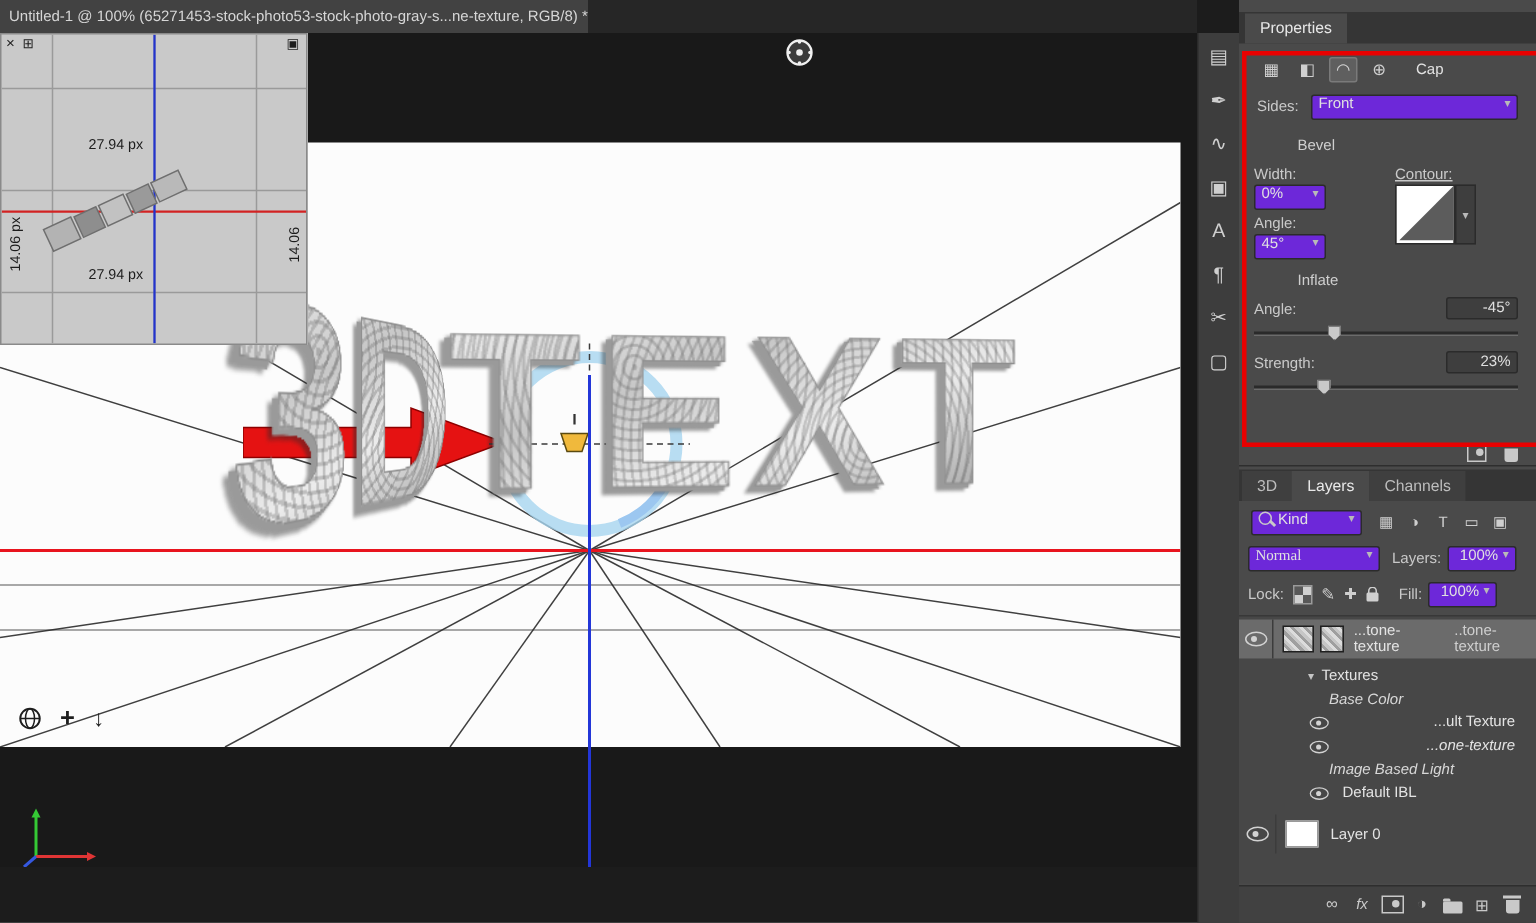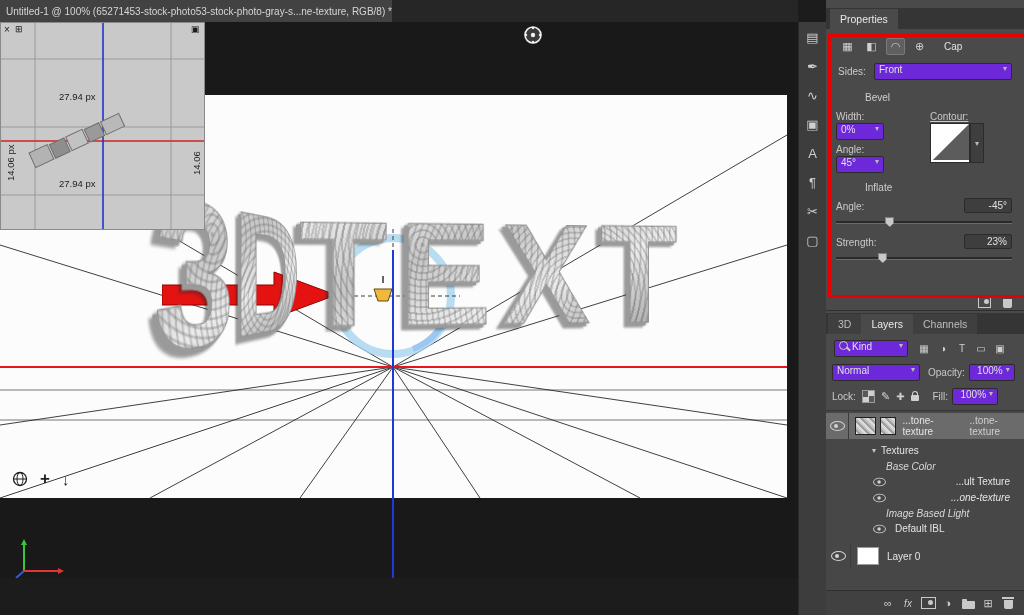--- a/index.html
+++ b/index.html
@@ -315,25 +315,25 @@
       <div style="display:flex;margin-left:8px;gap:3px;">
         <div class="filter-icon">▦</div>
         <div class="filter-icon">◑</div>
         <div class="filter-icon">T</div>
         <div class="filter-icon">▭</div>
         <div class="filter-icon">▣</div>
       </div>
     </div>
 
     <div class="abs" style="left:0;top:362px;width:198px;height:20px;display:flex;align-items:center;">
-      <div class="dropdown" style="width:88px;margin-left:6px;">
+      <div class="dropdown" style="width:88px;margin-left:6px;font-family:Liberation Serif, serif;">
         <span class="dd-label">Normal</span>
         <span class="dd-caret">▾</span>
       </div>
-      <span class="plabel" style="margin-left:8px;">Opacity:</span>
+      <span class="plabel" style="margin-left:8px;">Layers:</span>
       <div class="dropdown" style="width:46px;margin-left:4px;">
         <span class="dd-label" style="text-align:right;">100%</span>
         <span class="dd-caret">▾</span>
       </div>
     </div>
 
     <div class="abs" style="left:0;top:386px;width:198px;height:20px;display:flex;align-items:center;">
       <span class="plabel" style="margin-left:6px;">Lock:</span>
       <div style="display:flex;gap:6px;margin-left:6px;align-items:center;">
         <span class="i-checker"></span>

